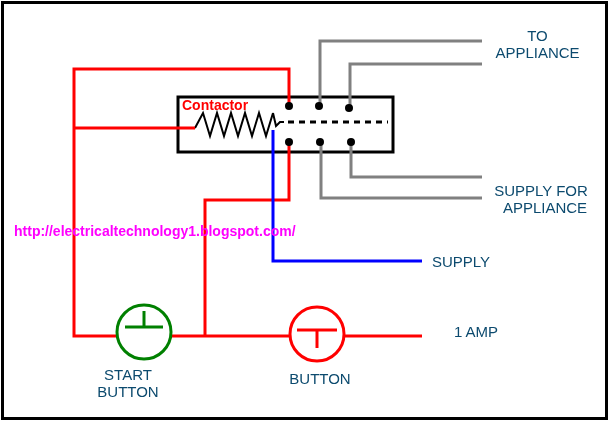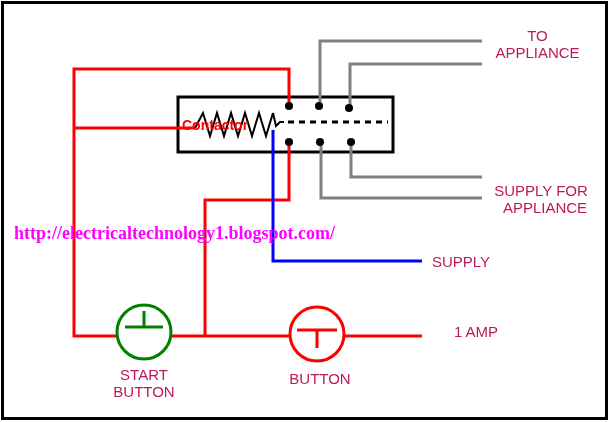--- a/index.html
+++ b/index.html
@@ -1,20 +1,20 @@
 <!DOCTYPE html>
 <html><head>
 <meta charset="utf-8">
 <style>
   html,body{margin:0;padding:0;background:#fff;}
   #wrap{position:relative;width:610px;height:422px;overflow:hidden;background:#fff;}
   svg{position:absolute;left:0;top:0;}
-  .lbl{position:absolute;font-family:"Liberation Sans",sans-serif;font-size:15px;color:#be185d;white-space:nowrap;line-height:17px;text-align:center;}
-  .url{position:absolute;font-family:Liberation Serif, serif;font-size:18px;font-weight:bold;white-space:nowrap;}
-  .ctl{position:absolute;font-family:"Liberation Sans",sans-serif;font-size:14px;font-weight:bold;white-space:nowrap;margin-top:20px;}
+  .lbl{position:absolute;font-family:"Liberation Sans",sans-serif;font-size:15px;color:#0c4a6e;white-space:nowrap;line-height:17px;text-align:center;}
+  .url{position:absolute;font-family:Liberation Sans, sans-serif;font-size:14px;font-weight:bold;white-space:nowrap;}
+  .ctl{position:absolute;font-family:"Liberation Sans",sans-serif;font-size:14px;font-weight:bold;white-space:nowrap;}
 </style>
 </head>
 <body>
 
 <div id="wrap">
   <svg width="610" height="422" viewBox="0 0 610 422">
 
     <rect x="2.5" y="2.5" width="604" height="416" fill="none" stroke="#000" stroke-width="3"></rect>
 
     <rect x="178" y="97" width="215" height="55" fill="none" stroke="#000" stroke-width="3"></rect>
@@ -76,21 +76,21 @@
   </div>
 
   <span class="url" style="left:14px;top:223px;color:#ff00ff;">http://electricaltechnology1.blogspot.com/</span>
 
   <span class="lbl" style="left:432px;top:253px;">SUPPLY</span>
 
   <div class="lbl" style="left:428px;top:323px;width:110px;">
     <div style="padding-right:14px;">1 AMP</div>
   </div>
 
-  <div class="lbl" style="left:104px;top:366px;width:80px;">
+  <div class="lbl" style="left:88px;top:366px;width:80px;">
     <div>START</div>
     <div>BUTTON</div>
   </div>
 
   <div class="lbl" style="left:280px;top:370px;width:80px;">
     <div>BUTTON</div>
   </div>
 </div>
 
 </body></html>

